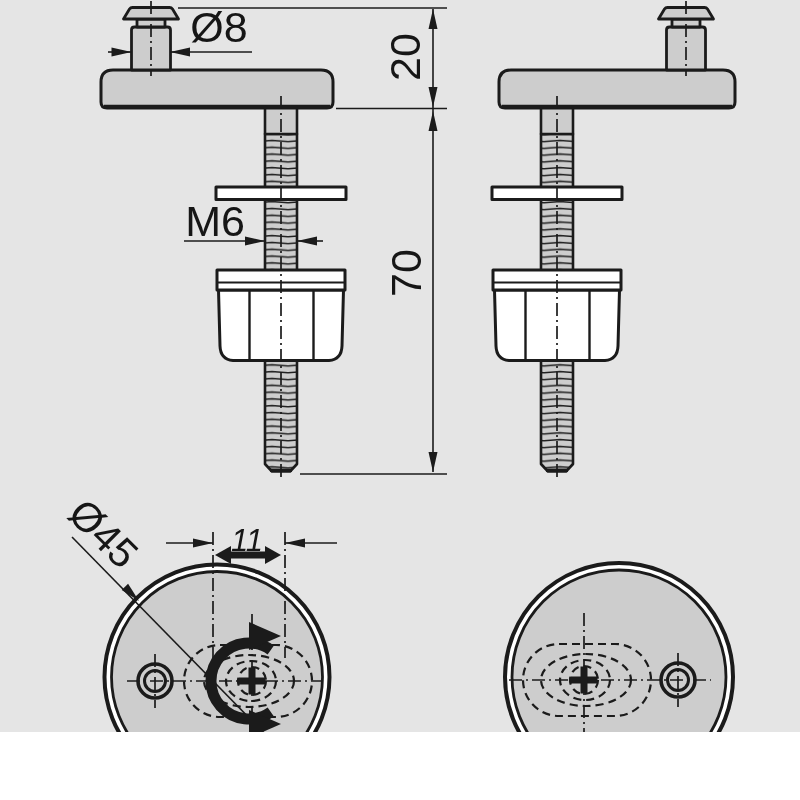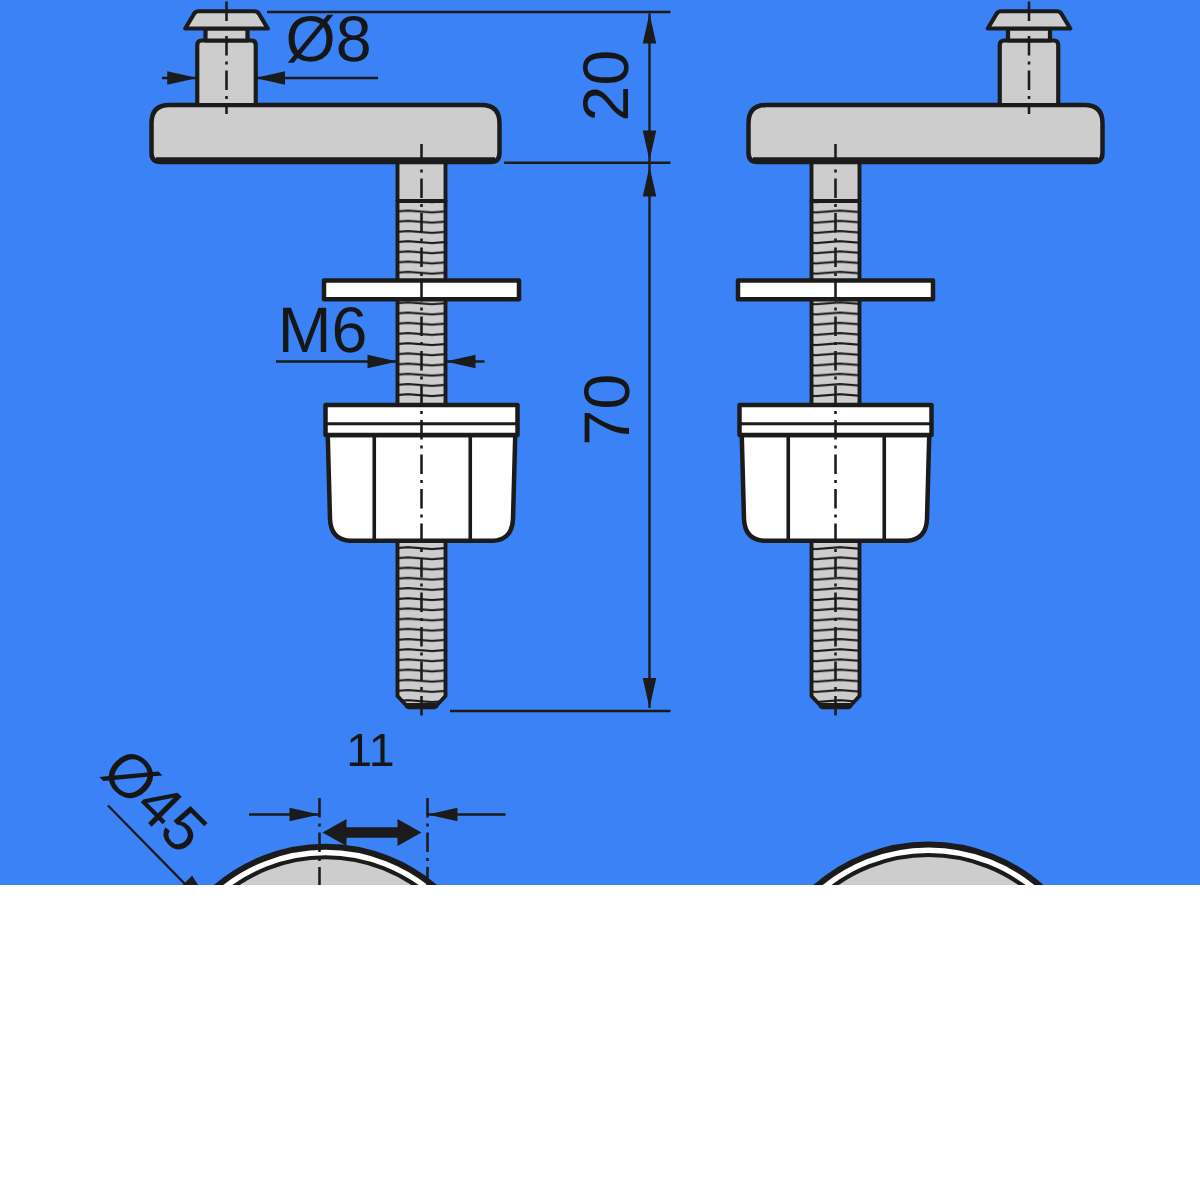--- a/index.html
+++ b/index.html
@@ -1,16 +1,16 @@
 <!DOCTYPE html>
 <html><head>
 <meta charset="utf-8">
 <style>
   html,body{margin:0;padding:0;background:#fff;}
-  .canvas{position:relative;width:800px;height:590px;background:#3b82f6;overflow:hidden;
+  .canvas{position:relative;width:800px;height:732px;background:#e5e5e5;overflow:hidden;
           font-family:"Liberation Sans", sans-serif;}
   .canvas svg{position:absolute;left:0;top:0;}
   .dim-label{position:absolute;color:#161616;white-space:nowrap;line-height:1;
              transform:translate(-50%,-50%);font-family:"Liberation Sans", sans-serif;}
   .fs-big{font-size:43px;}
   .fs-mid{font-size:41px;}
   .fs-small{font-size:31px;}
   .rot-ccw{transform:translate(-50%,-50%) rotate(-90deg);}
   .rot-45{transform:translate(-50%,-50%) rotate(45deg);}
 </style>
@@ -175,15 +175,15 @@
       <rect x="570.5" y="676.5" width="27" height="7"></rect>
       <rect x="580.5" y="666.5" width="7" height="27"></rect>
     </g>
   </g>
 </svg>
 
 <div class="dim-label fs-big" style="left:219px;top:27px;">Ø8</div>
 <div class="dim-label fs-big rot-ccw" style="left:405px;top:57px;">20</div>
 <div class="dim-label fs-big" style="left:215px;top:221px;text-align:center;">M6</div>
 <div class="dim-label fs-big rot-ccw" style="left:406px;top:273px;">70</div>
-<div class="dim-label fs-small" style="left:247px;top:500px;">11</div>
+<div class="dim-label fs-small" style="left:247px;top:540px;font-style:italic;">11</div>
 <div class="dim-label fs-mid rot-45" style="left:103px;top:534px;">Ø45</div>
 </div>
 
 </body></html>

